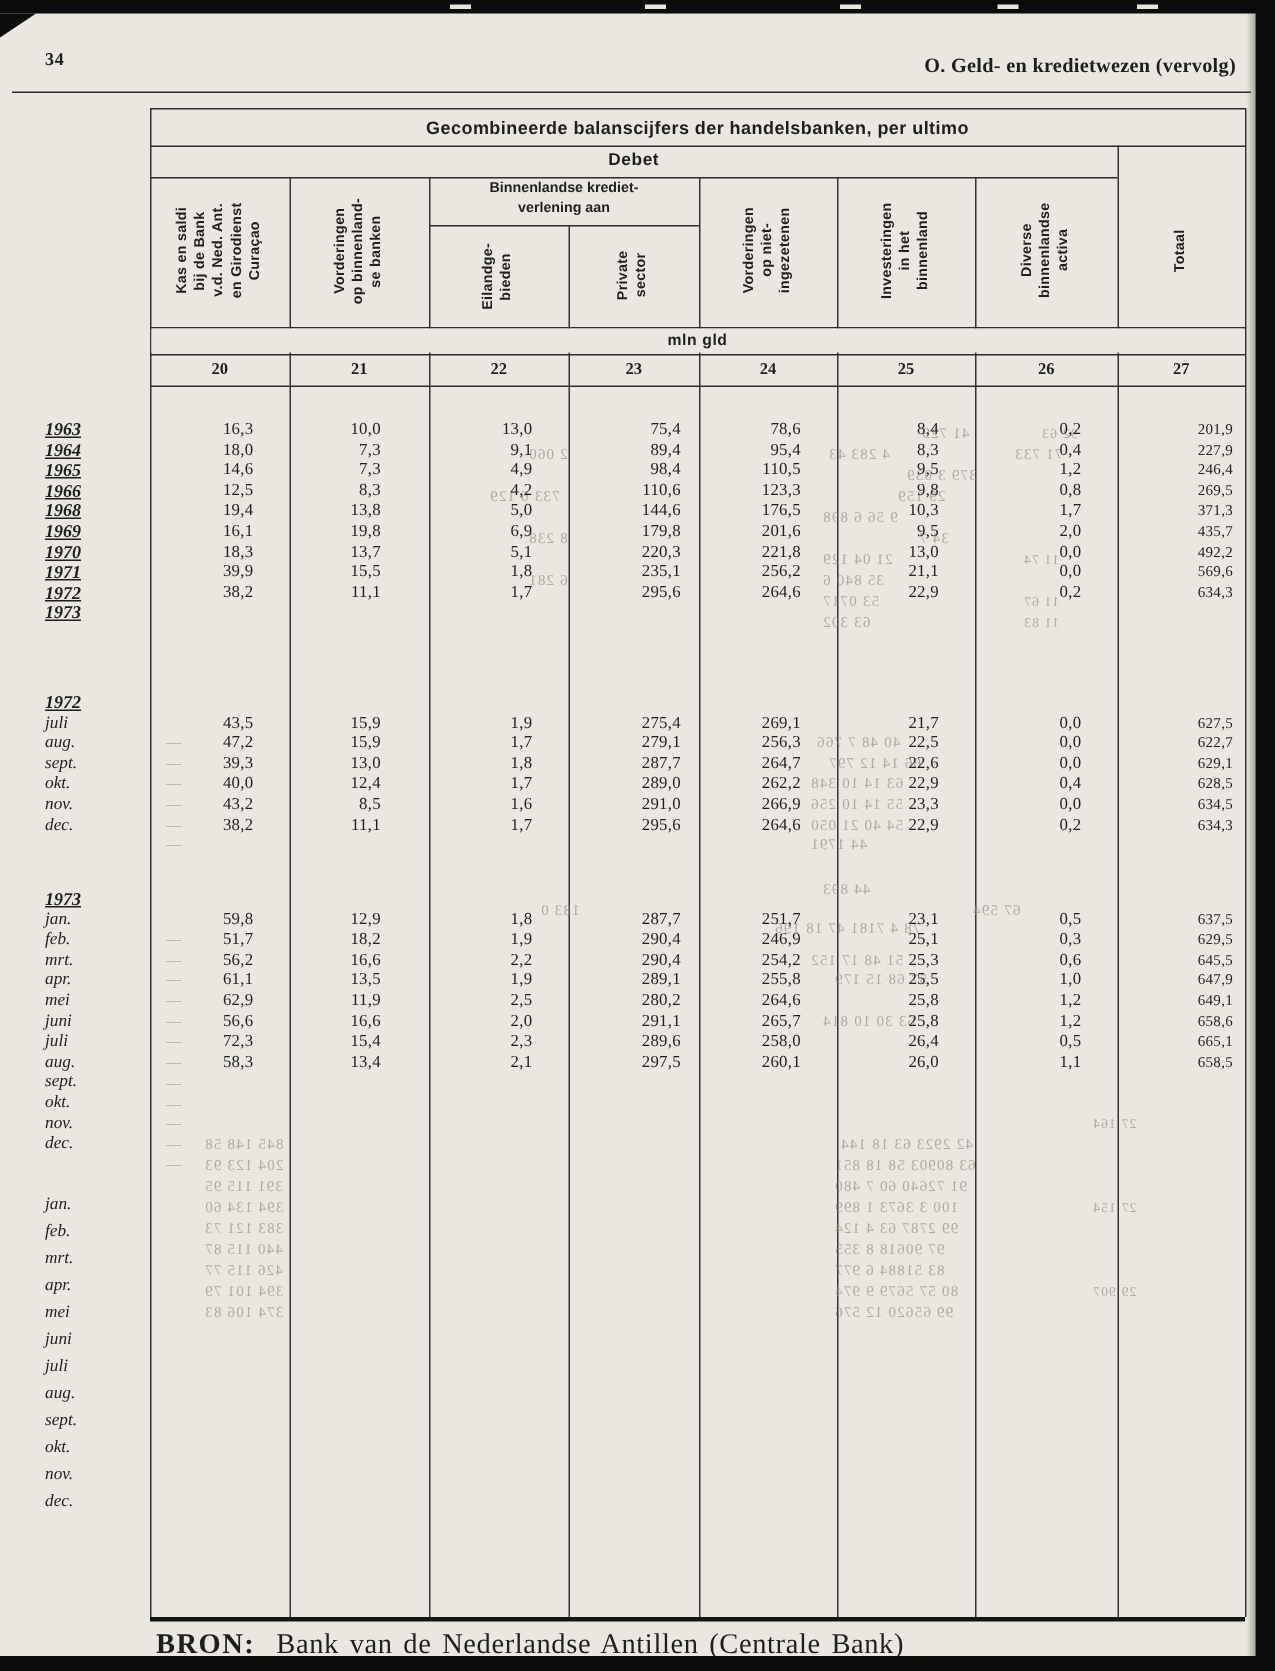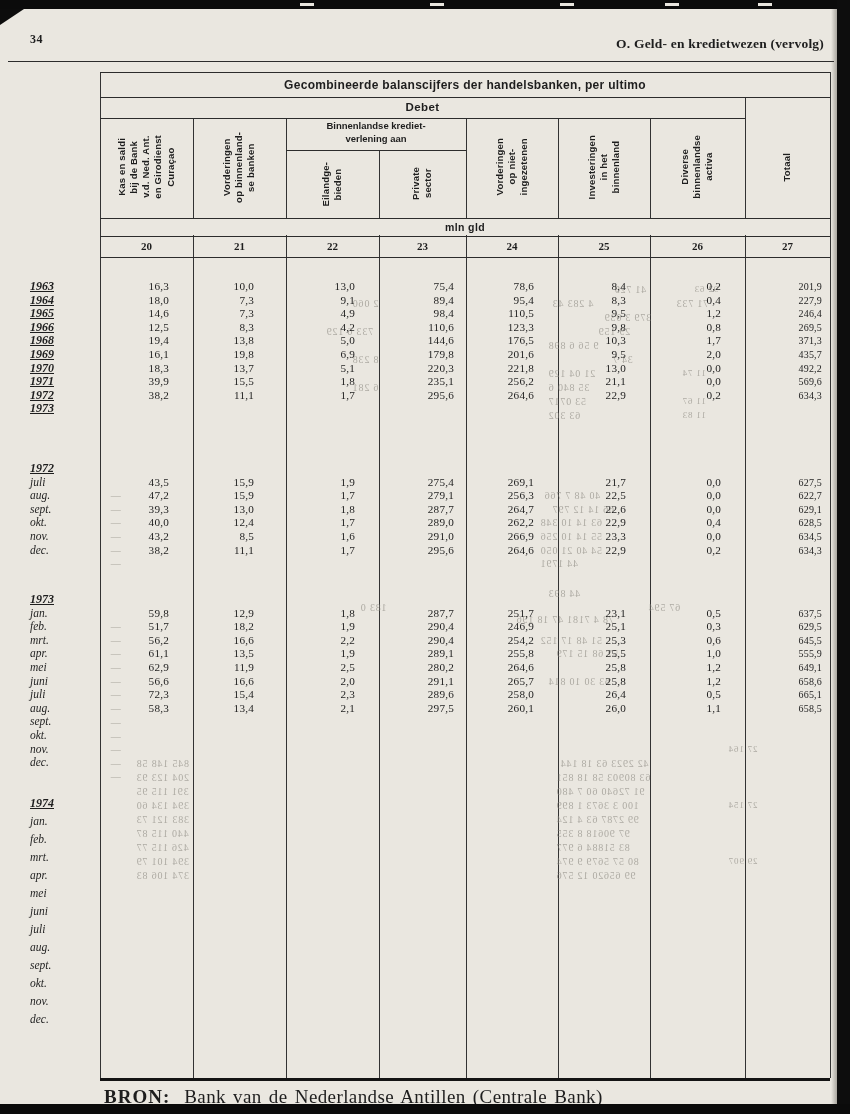--- a/index.html
+++ b/index.html
@@ -484,21 +484,21 @@
     </div>
     <div class="drow" style="height: 13.6px; line-height: 13.6px;">
       <span class="rlabel">apr.</span>
       <span class="cell c0">61,1</span>
       <span class="cell c1">13,5</span>
       <span class="cell c2">1,9</span>
       <span class="cell c3">289,1</span>
       <span class="cell c4">255,8</span>
       <span class="cell c5">25,5</span>
       <span class="cell c6">1,0</span>
-      <span class="cell c7">555,9</span>
+      <span class="cell c7">647,9</span>
     </div>
     <div class="drow" style="height: 13.6px; line-height: 13.6px;">
       <span class="rlabel">mei</span>
       <span class="cell c0">62,9</span>
       <span class="cell c1">11,9</span>
       <span class="cell c2">2,5</span>
       <span class="cell c3">280,2</span>
       <span class="cell c4">264,6</span>
       <span class="cell c5">25,8</span>
       <span class="cell c6">1,2</span>
@@ -575,31 +575,20 @@
       <span class="cell c0"></span>
       <span class="cell c1"></span>
       <span class="cell c2"></span>
       <span class="cell c3"></span>
       <span class="cell c4"></span>
       <span class="cell c5"></span>
       <span class="cell c6"></span>
       <span class="cell c7"></span>
     </div>
     <div style="height: 24px;"></div>
-    <div class="drow yrow" style="height: 18px; line-height: 18px;">
-      <span class="rlabel">1974</span>
-      <span class="cell c0"></span>
-      <span class="cell c1"></span>
-      <span class="cell c2"></span>
-      <span class="cell c3"></span>
-      <span class="cell c4"></span>
-      <span class="cell c5"></span>
-      <span class="cell c6"></span>
-      <span class="cell c7"></span>
-    </div>
     <div class="drow" style="height: 18px; line-height: 18px;">
       <span class="rlabel">jan.</span>
       <span class="cell c0"></span>
       <span class="cell c1"></span>
       <span class="cell c2"></span>
       <span class="cell c3"></span>
       <span class="cell c4"></span>
       <span class="cell c5"></span>
       <span class="cell c6"></span>
       <span class="cell c7"></span>

